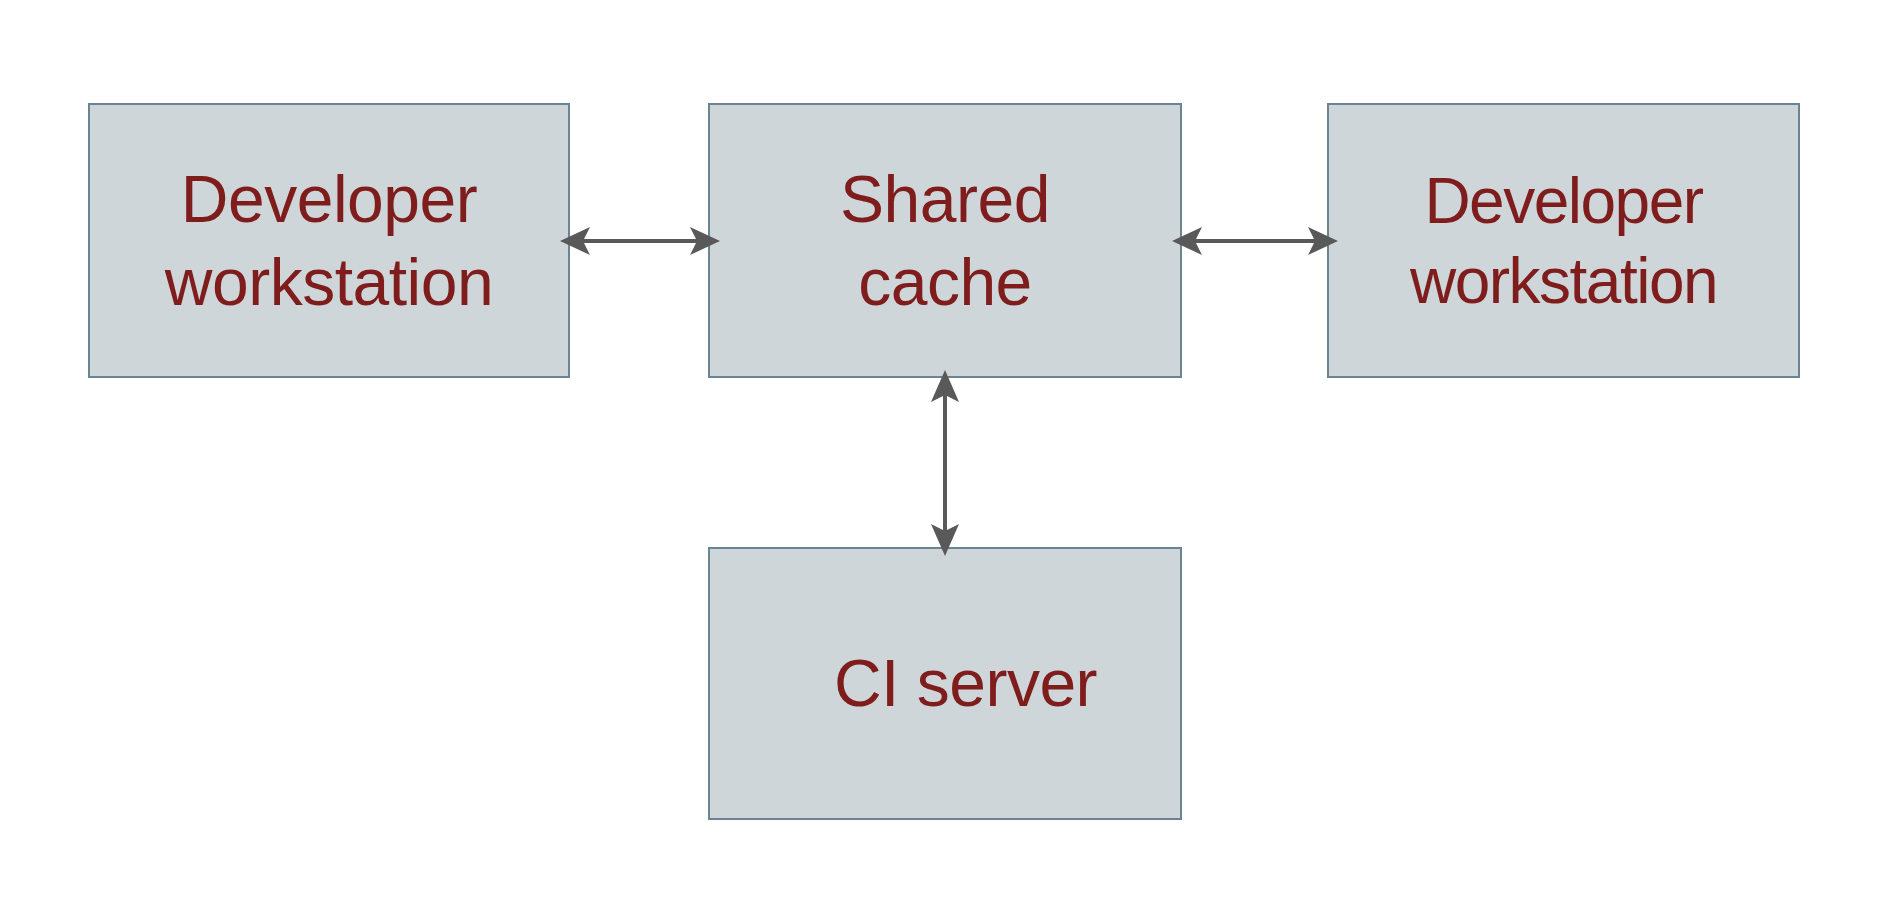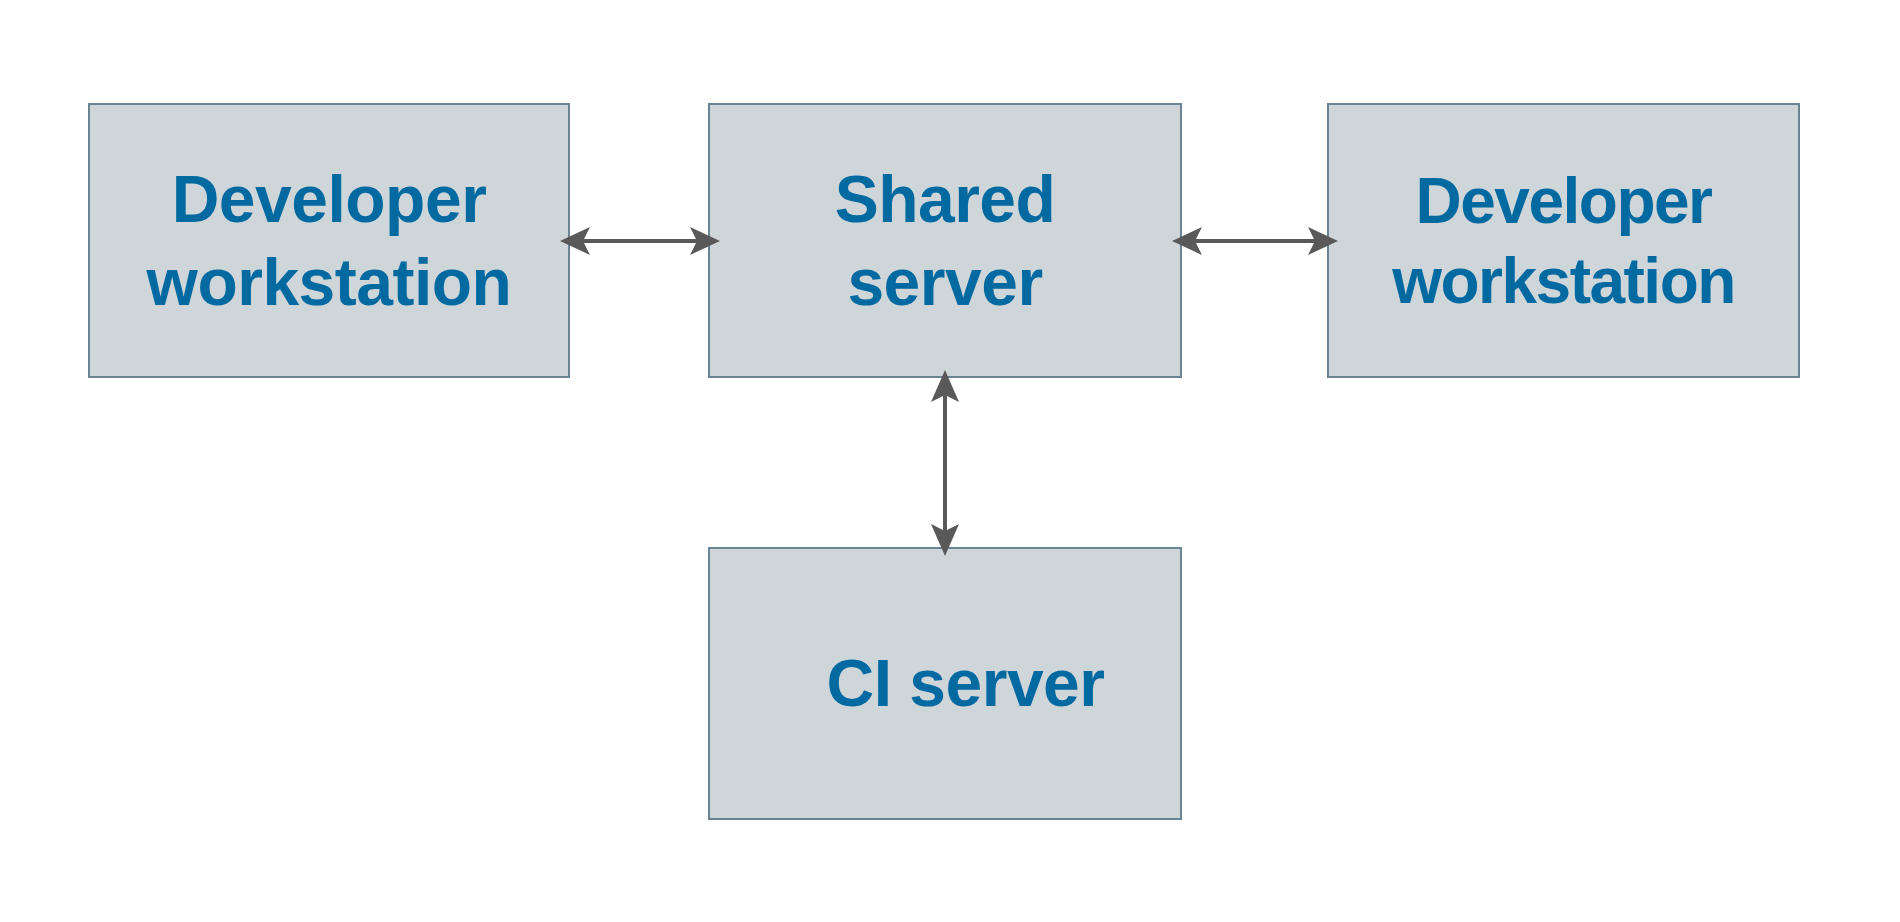--- a/index.html
+++ b/index.html
@@ -22,23 +22,23 @@
     position: absolute;
     box-sizing: border-box;
     background: #ced6da;
     border: 2px solid #6b8494;
     display: flex;
     align-items: center;
     justify-content: center;
     text-align: center;
   }
   .node-label {
-    color: #0369a1;
+    color: #7f1d1d;
     font-family: "Liberation Sans", sans-serif;
-    font-weight: 700;
+    font-weight: 400;
     font-size: 66px;
     line-height: 1.25;
     letter-spacing: -0.5px;
     white-space: pre-line;
     padding: 0 6px;
   }
   #node-dev-left  { left: 88px;   top: 103px; width: 482px; height: 275px; }
   #node-cache     { left: 708px;  top: 103px; width: 474px; height: 275px; }
   #node-dev-right { left: 1327px; top: 103px; width: 473px; height: 275px; }
   #node-ci        { left: 708px;  top: 547px; width: 474px; height: 273px; padding-left: 41px; }
@@ -58,21 +58,21 @@
 
 <div id="canvas">
 
   <div class="node" id="node-dev-left">
     <div class="node-label">Developer
 workstation</div>
   </div>
 
   <div class="node" id="node-cache">
     <div class="node-label">Shared
-server</div>
+cache</div>
   </div>
 
   <div class="node" id="node-dev-right">
     <div class="node-label">Developer
 workstation</div>
   </div>
 
   <div class="node" id="node-ci">
     <div class="node-label">CI server</div>
   </div>

